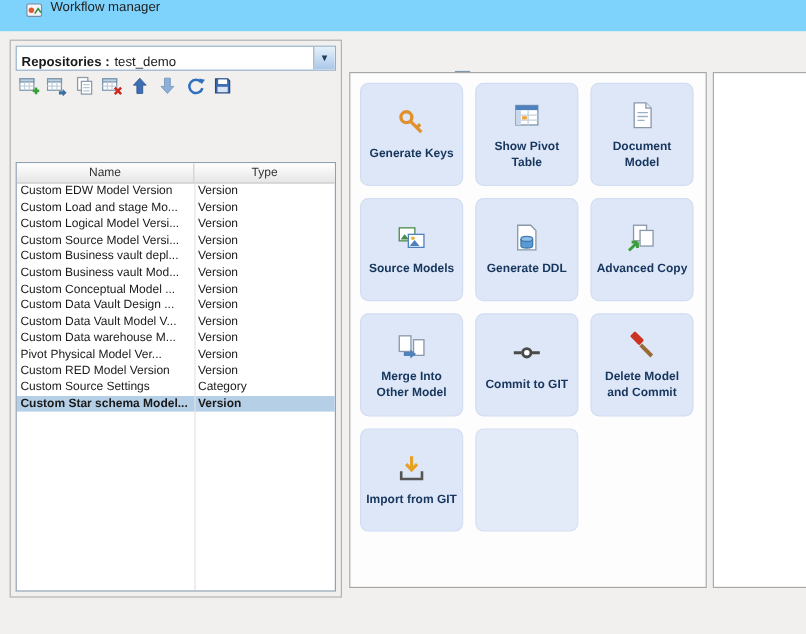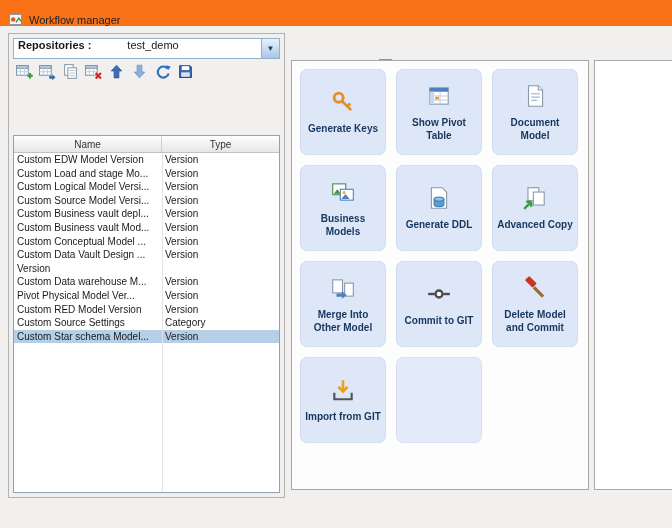--- a/index.html
+++ b/index.html
@@ -5,29 +5,29 @@
   * { box-sizing: border-box; }
   html,body { margin:0; padding:0; }
   body {
     width:672px; height:528px; position:relative; overflow:hidden;
     background:#f1f0ee;
     font-family:"Liberation Sans", sans-serif;
     color:#1a1a1a;
   }
   
   .titlebar { position:absolute; left:0; top:0; right:0; height:26px;
-    display:flex; align-items:flex-end; gap:6px; padding-left:8px; background:#f97316; }
+    display:flex; align-items:flex-start; gap:6px; padding-left:21px; background:#7dd3fc; }
   .title-text { font-size:11px; color:#222; }
   .app-icon { width:15px; height:15px; display:flex; }
 
   
   .left-panel { position:absolute; left:8px; top:33px; width:277px; height:465px;
     border:1px solid #b2b2b2; background:#f1f0ee; padding:4px; }
   .combo { height:21px; background:#fff; border:1px solid #94afc8;
-    display:flex; align-items:flex-start; overflow:hidden;gap:32px; }
+    display:flex; align-items:flex-end; overflow:hidden; }
   .combo-label { font-size:11px; font-weight:bold; padding-left:4px; white-space:pre; }
   .combo-value { font-size:11px; font-weight:normal; padding-left:4px; }
   .combo-btn { margin-left:auto; width:18px; height:100%;
     background:linear-gradient(#e7f1fc,#a9c7e7); border-left:1px solid #94afc8;
     display:flex; align-items:center; justify-content:center;
     font-size:8px; color:#20405f; }
   .toolbar { height:24px; display:flex; align-items:center; gap:3px; padding:2px 1px; }
   .tool-btn { width:20px; height:20px; display:flex; align-items:center;
     justify-content:center; border:1px solid transparent; border-radius:2px; }
 
@@ -37,21 +37,21 @@
     background:linear-gradient(#ffffff,#e6e6e6); border-bottom:1px solid #c2c2c2;
     font-size:10px; color:#333; }
   .thcell { display:flex; align-items:center; justify-content:center;
     border-right:1px solid #cfcfcf; overflow:hidden; }
   .thcell:last-child { border-right:none; }
   .tbody { position:relative; }
   .col-divider { position:absolute; left:148px; top:17px; bottom:0; width:1px;
     background:#e3e3e3; pointer-events:none; }
   .trow { display:grid; grid-template-columns:148px 1fr; height:13.6px;
     font-size:10px; line-height:13.6px; }
-  .trow.selected { background:#b5cfe7; }
+  .trow.selected { background:#b5cfe7;font-weight:bold; }
   .tcell { padding-left:3px; white-space:nowrap; overflow:hidden; }
 
   
   .config-header { position:absolute; left:294px; top:55px; height:20px;
     display:flex; align-items:center; gap:6px; }
   .config-label { font-size:11px; font-weight:bold; color:#222; }
   .config-icon { width:17px; height:17px; display:flex; }
 
   .tiles-panel { position:absolute; left:291px; top:60px; width:298px; height:430px;
     background:#fdfdfd; border:1px solid #a8a8a8; overflow:hidden; }
@@ -185,20 +185,21 @@
         </div>
         <div class="trow">
           <div class="tcell">Custom Conceptual Model ...</div>
           <div class="tcell">Version</div>
         </div>
         <div class="trow">
           <div class="tcell">Custom Data Vault Design ...</div>
           <div class="tcell">Version</div>
         </div>
         <div class="trow">
+          <div class="tcell">Custom Data Vault Model V...</div>
           <div class="tcell">Version</div>
         </div>
         <div class="trow">
           <div class="tcell">Custom Data warehouse M...</div>
           <div class="tcell">Version</div>
         </div>
         <div class="trow">
           <div class="tcell">Pivot Physical Model Ver...</div>
           <div class="tcell">Version</div>
         </div>
@@ -274,21 +275,21 @@
       <div class="tile">
         <div class="tile-icon">
           <svg width="26" height="26" viewBox="0 0 24 24">
             <rect x="2.5" y="4.5" width="12" height="10" fill="#fff" stroke="#4a8a4a"></rect>
             <path d="M3.5 13.5 l3.2-4 3.2 4 z" fill="#4a8a4a"></path>
             <rect x="9.5" y="9.5" width="12" height="10" fill="#fff" stroke="#4f81bd"></rect>
             <circle cx="13" cy="12.5" r="1.4" fill="#e8b030"></circle>
             <path d="M10.5 18.5 l3.8-4.6 3.8 4.6 z" fill="#4f81bd"></path>
           </svg>
         </div>
-        <div class="tile-label">Business Models</div>
+        <div class="tile-label">Source Models</div>
       </div>
       <div class="tile">
         <div class="tile-icon">
           <svg width="26" height="26" viewBox="0 0 24 24">
             <path d="M5 2.5 h10 l4 4 v15 h-14 z" fill="#fff" stroke="#8898a8"></path>
             <path d="M7.5 13 v5 a4.5 2 0 0 0 9 0 v-5" fill="#5b9bd5" stroke="#3f7ab0"></path>
             <ellipse cx="12" cy="13" rx="4.5" ry="2" fill="#8fc0e8" stroke="#3f7ab0"></ellipse>
           </svg>
         </div>
         <div class="tile-label">Generate DDL</div>

